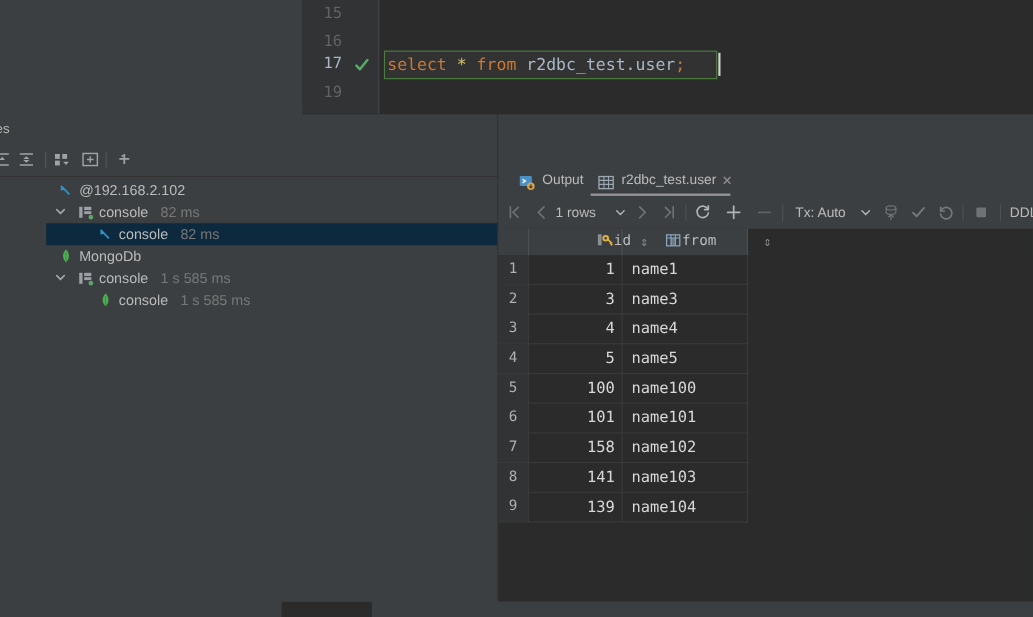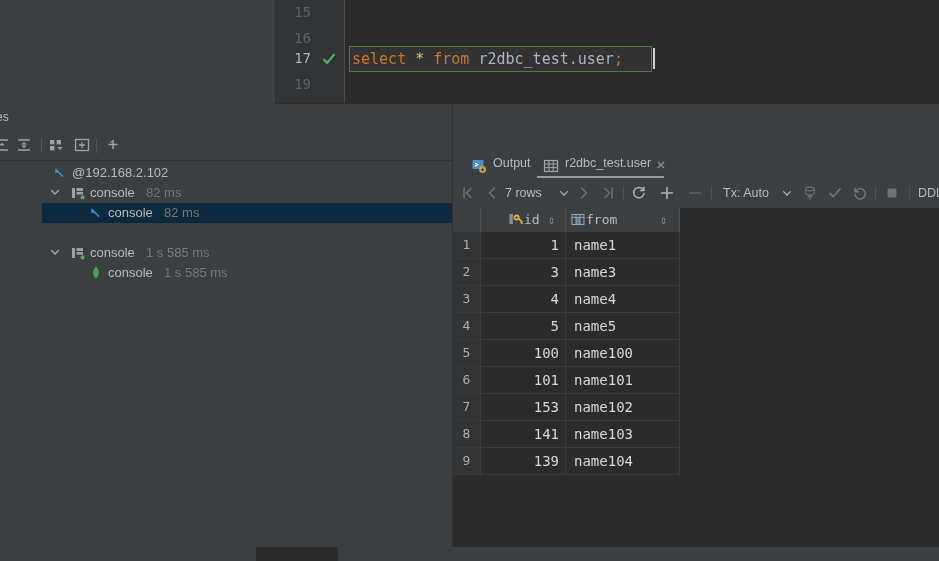--- a/index.html
+++ b/index.html
@@ -150,20 +150,21 @@
     background: #2b2b2b;
   }
   .grid-head {
     position: absolute; left: 0; top: 0; height: 24px;
     background: #3c3f41;
   }
   .gh-cell {
     position: absolute; top: 0; height: 24px; line-height: 24px;
     font-size: 13px; color: #bbbbbb;
     font-family: "DejaVu Sans Mono", monospace;
+    margin-left: 34px;
   }
   .gh-sep { position: absolute; top: 0; width: 1px; height: 24px; background: #4e5052; }
   .grid-row {
     position: absolute; left: 0; height: 26px;
   }
   .rownum {
     position: absolute; left: 0; top: 0; width: 27px; height: 26px;
     line-height: 26px; text-align: center;
     font-size: 13px; color: #b0b0b0;
     font-family: "DejaVu Sans Mono", monospace;
@@ -313,20 +314,29 @@
         <div class="tree-ico" style="left:46px">
           <svg width="16" height="16" viewBox="0 0 16 16">
             <path d="M3.5 4 L11 11.6" stroke="#3592c4" stroke-width="1.6" fill="none"></path>
             <path d="M3.5 4 L3.2 8.2 L7.2 7.6 Z" fill="#3592c4"></path>
           </svg>
         </div>
         <div class="tree-label" style="left:66px">console</div>
         <div class="tree-time" style="left:122px">82 ms</div>
       </div>
 
+      <div class="tree-row" style="top:62px">
+        <div class="tree-ico" style="left:10px">
+          <svg width="16" height="16" viewBox="0 0 16 16">
+            <path d="M8 1.6 C10.6 4.6 11.2 7.4 10.3 10 C9.8 11.6 8.8 12.6 8 13.2 C7.2 12.6 6.2 11.6 5.7 10 C4.8 7.4 5.4 4.6 8 1.6 Z" fill="#4caf50"></path>
+            <path d="M8 4 v9.6" stroke="#3d8b40" stroke-width="0.8"></path>
+          </svg>
+        </div>
+        <div class="tree-label" style="left:30px">MongoDb</div>
+      </div>
 
       <div class="tree-row" style="top:82px">
         <div class="tw" style="left:8px">
           <svg width="10" height="20" viewBox="0 0 10 20">
             <path d="M1.6 7.6 L5 11 L8.4 7.6" stroke="#a8a8a8" stroke-width="1.4" fill="none" stroke-linecap="round"></path>
           </svg>
         </div>
         <div class="tree-ico" style="left:28px">
           <svg width="16" height="16" viewBox="0 0 16 16">
             <rect x="2" y="3" width="3" height="10" fill="#9aa0a6"></rect>
@@ -391,21 +401,21 @@
       <div class="rt-ico" style="left:6px">
         <svg width="18" height="18" viewBox="0 0 18 18">
           <path d="M5 4 v10 M12 4.5 L7.4 9 L12 13.5" stroke="#6e7275" stroke-width="1.5" fill="none" stroke-linecap="round"></path>
         </svg>
       </div>
       <div class="rt-ico" style="left:30px">
         <svg width="18" height="18" viewBox="0 0 18 18">
           <path d="M11.5 4 L6.5 9 L11.5 14" stroke="#6e7275" stroke-width="1.5" fill="none" stroke-linecap="round"></path>
         </svg>
       </div>
-      <div class="rt-txt" style="left:52px">7 rows</div>
+      <div class="rt-txt" style="left:52px">1 rows</div>
       <div class="rt-ico" style="left:102px">
         <svg width="18" height="18" viewBox="0 0 18 18">
           <path d="M5.6 7.6 L9 11 L12.4 7.6" stroke="#b0b3b6" stroke-width="1.3" fill="none" stroke-linecap="round"></path>
         </svg>
       </div>
       <div class="rt-ico" style="left:122px">
         <svg width="18" height="18" viewBox="0 0 18 18">
           <path d="M6.5 4 L11.5 9 L6.5 14" stroke="#6e7275" stroke-width="1.5" fill="none" stroke-linecap="round"></path>
         </svg>
       </div>
@@ -532,21 +542,21 @@
 
       <div class="grid-row" style="top:159px">
         <div class="rownum">6</div>
         <div class="cell-id">101</div>
         <div class="cell-name">name101</div>
       </div>
       <div class="row-line" style="top:185px"></div>
 
       <div class="grid-row" style="top:186px">
         <div class="rownum">7</div>
-        <div class="cell-id">153</div>
+        <div class="cell-id">158</div>
         <div class="cell-name">name102</div>
       </div>
       <div class="row-line" style="top:212px"></div>
 
       <div class="grid-row" style="top:213px">
         <div class="rownum">8</div>
         <div class="cell-id">141</div>
         <div class="cell-name">name103</div>
       </div>
       <div class="row-line" style="top:239px"></div>

